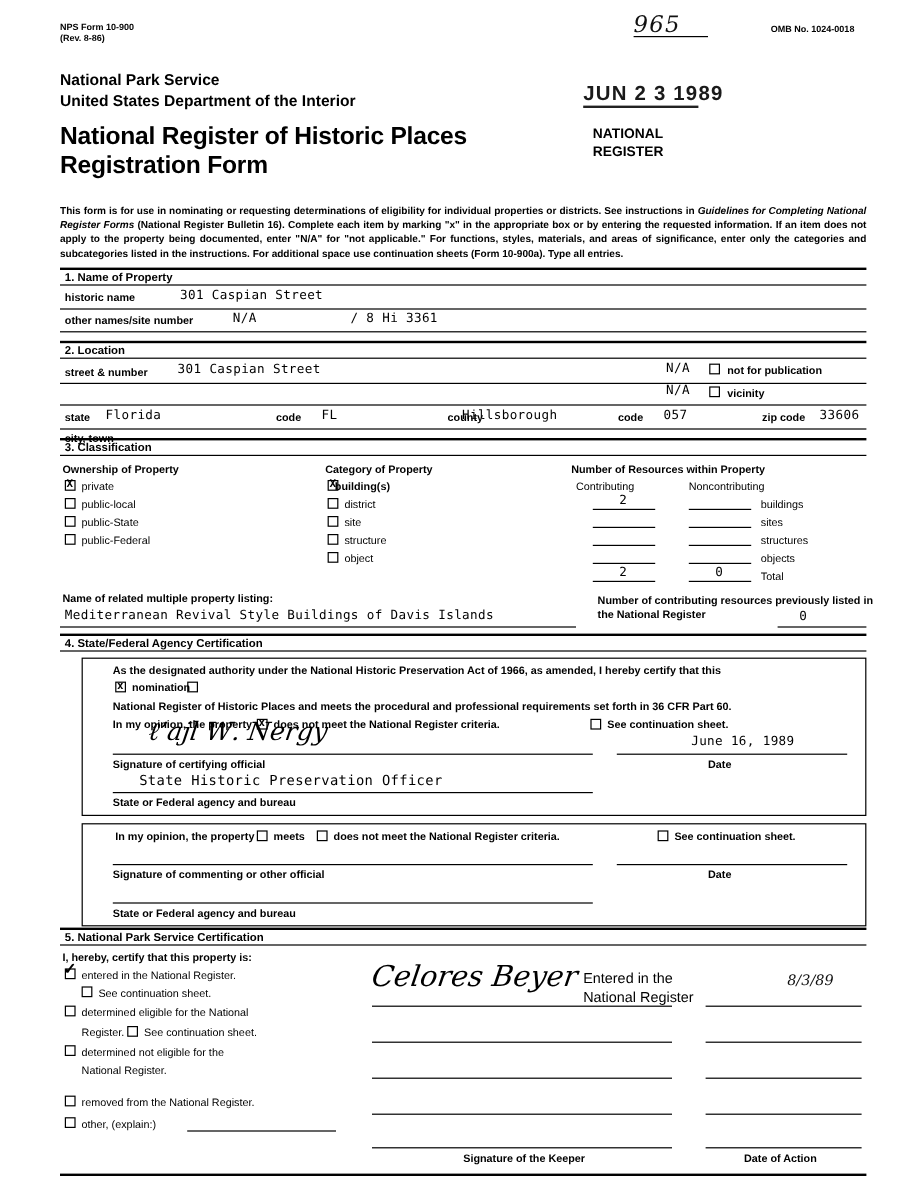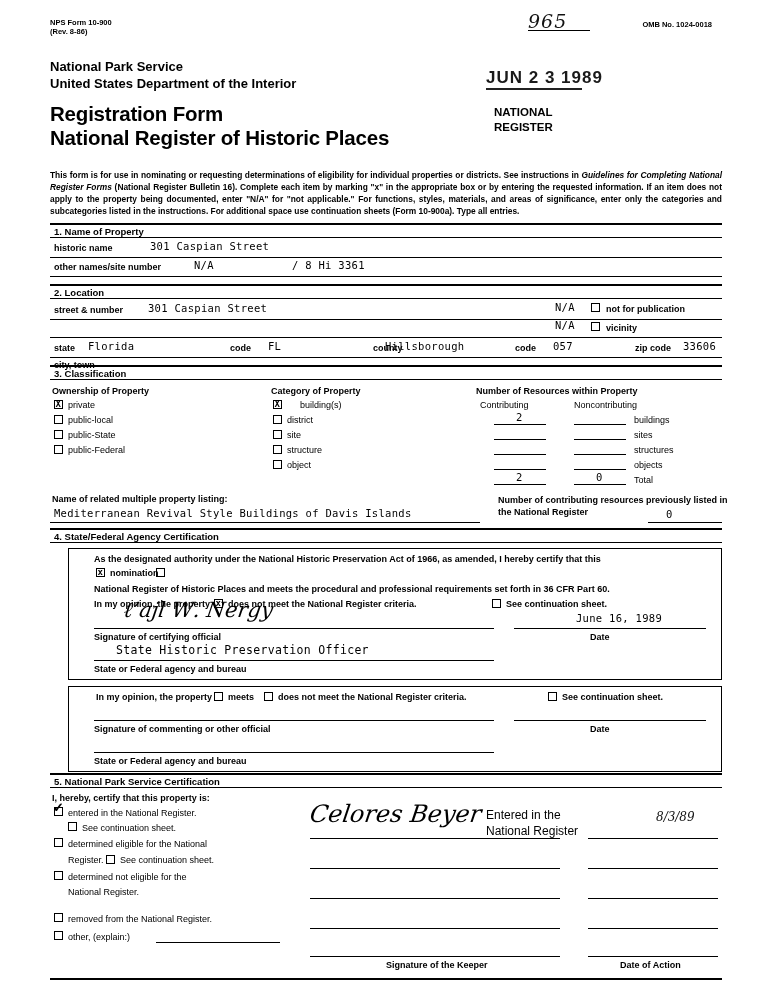--- a/index.html
+++ b/index.html
@@ -232,22 +232,22 @@
       <span>965</span>
       <span class="underline"></span>
     </div>
 
     <div class="dept">
       <div>National Park Service</div>
       <div>United States Department of the Interior</div>
     </div>
 
     <div class="title">
+      <div>National Register of Historic Places</div>
       <div>Registration Form</div>
-      <div>National Register of Historic Places</div>
     </div>
 
     <div class="datestamp">
       <span>JUN 2 3 1989</span>
       <span class="dsline"></span>
     </div>
     <div class="natreg">
       NATIONAL<br>REGISTER
     </div>
 
@@ -301,21 +301,21 @@
     <div class="lbl" style="left:40px; top:390px; font-weight:normal;">private</div>
     <div class="box" style="left:26px; top:405px;"></div>
     <div class="lbl" style="left:40px; top:405px; font-weight:normal;">public-local</div>
     <div class="box" style="left:26px; top:420px;"></div>
     <div class="lbl" style="left:40px; top:420px; font-weight:normal;">public-State</div>
     <div class="box" style="left:26px; top:435px;"></div>
     <div class="lbl" style="left:40px; top:435px; font-weight:normal;">public-Federal</div>
 
     <div class="box" style="left:245px; top:390px;"></div>
     <div class="boxX" style="left:246.5px; top:390px;">X</div>
-    <div class="lbl" style="left:272px; top:390px; font-weight:normal;">building(s)</div>
+    <div class="lbl" style="left:251px; top:390px; font-weight:bold;">building(s)</div>
     <div class="box" style="left:245px; top:405px;"></div>
     <div class="lbl" style="left:259px; top:405px; font-weight:normal;">district</div>
     <div class="box" style="left:245px; top:420px;"></div>
     <div class="lbl" style="left:259px; top:420px; font-weight:normal;">site</div>
     <div class="box" style="left:245px; top:435px;"></div>
     <div class="lbl" style="left:259px; top:435px; font-weight:normal;">structure</div>
     <div class="box" style="left:245px; top:450px;"></div>
     <div class="lbl" style="left:259px; top:450px; font-weight:normal;">object</div>
 
     <div class="lbl" style="left:452px; top:390px; font-weight:normal;">Contributing</div>

